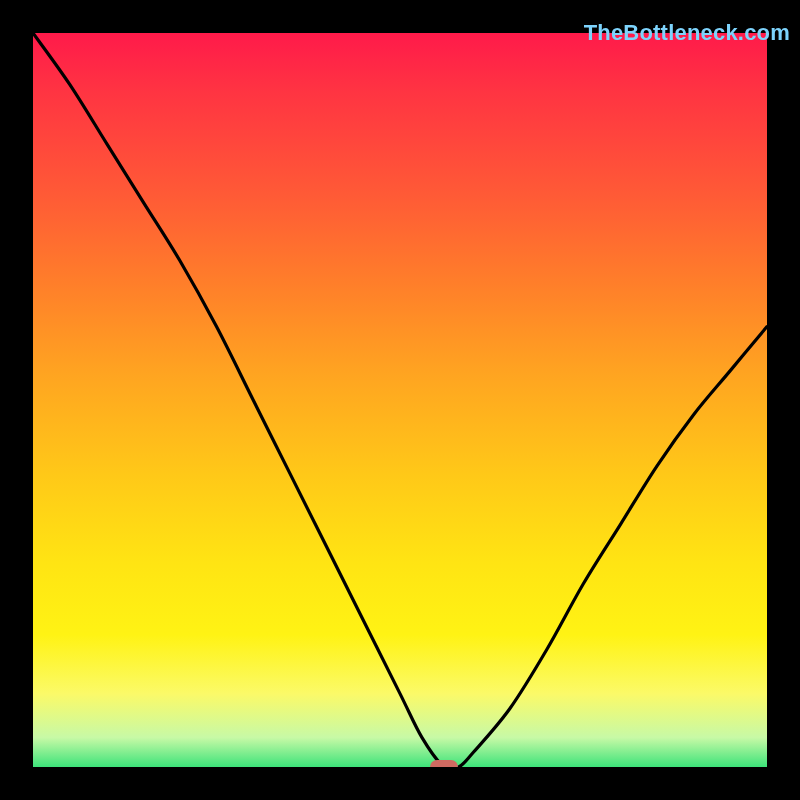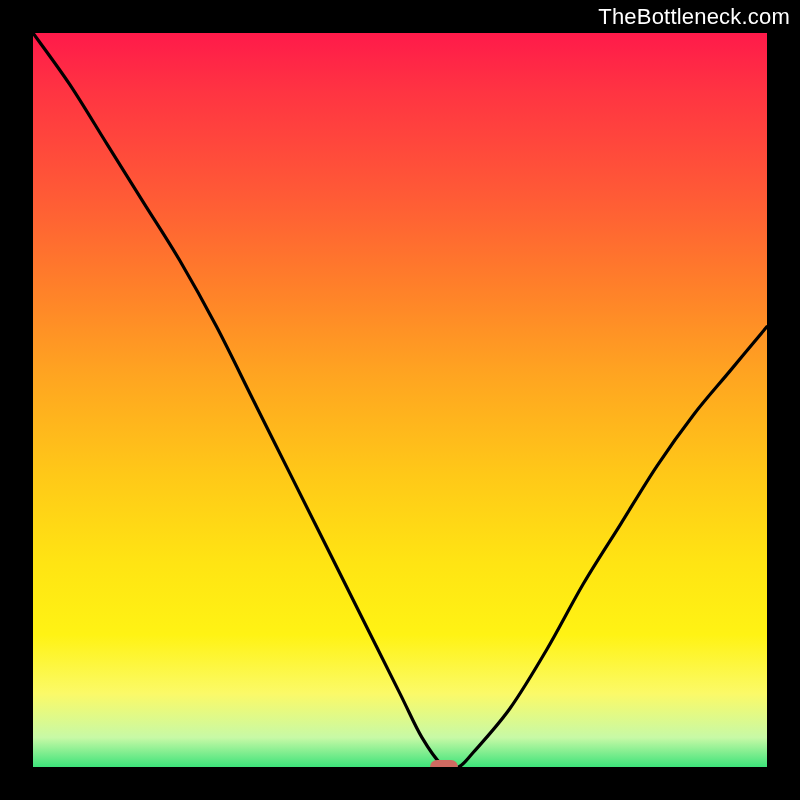--- a/index.html
+++ b/index.html
@@ -12,25 +12,25 @@
     font-family: Arial, Helvetica, sans-serif;
   }
   .frame {
     position: relative;
     width: 800px;
     height: 800px;
     background: #000;
   }
   .attribution {
     position: absolute;
-    top: 4px;
+    top: 20px;
     right: 10px;
-    color: #ffffff;
+    color: #7dd3fc;
     font-size: 22px;
-    font-weight: normal;
+    font-weight: bold;
     letter-spacing: 0.2px;
     z-index: 5;
   }
   .plot-area {
     position: absolute;
     left: 33px;
     top: 33px;
     width: 734px;
     height: 734px;
     overflow: hidden;

